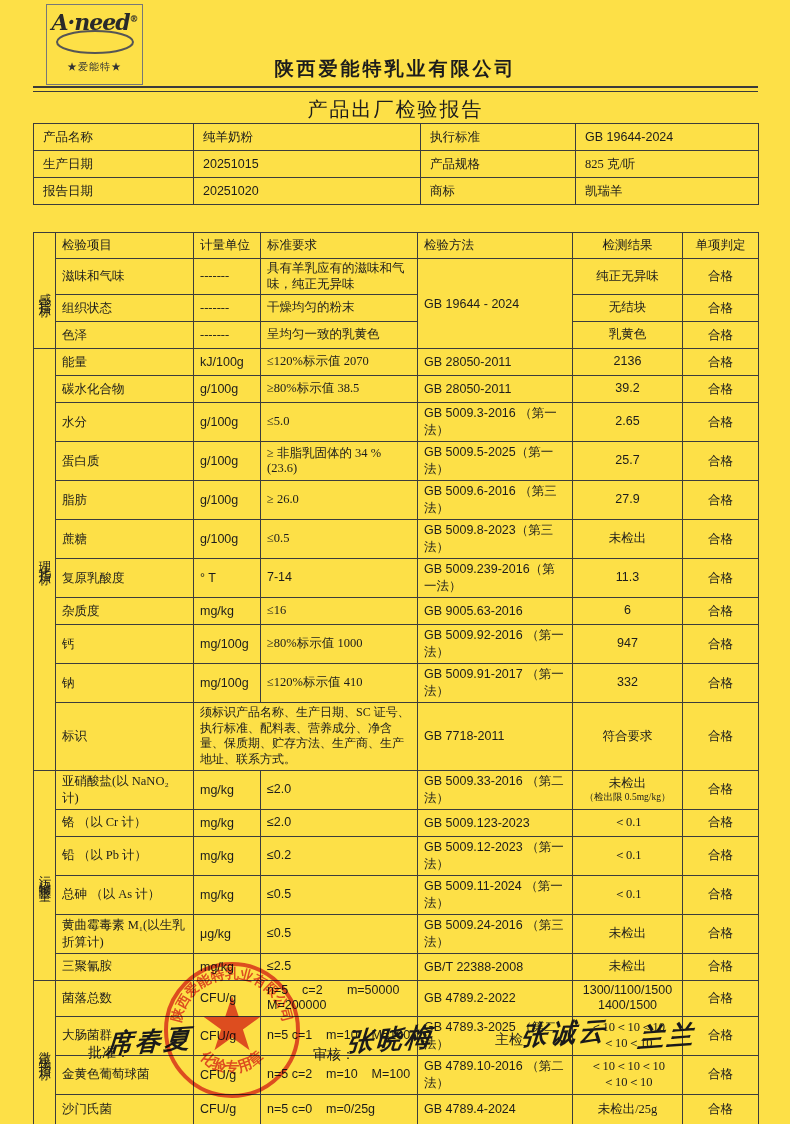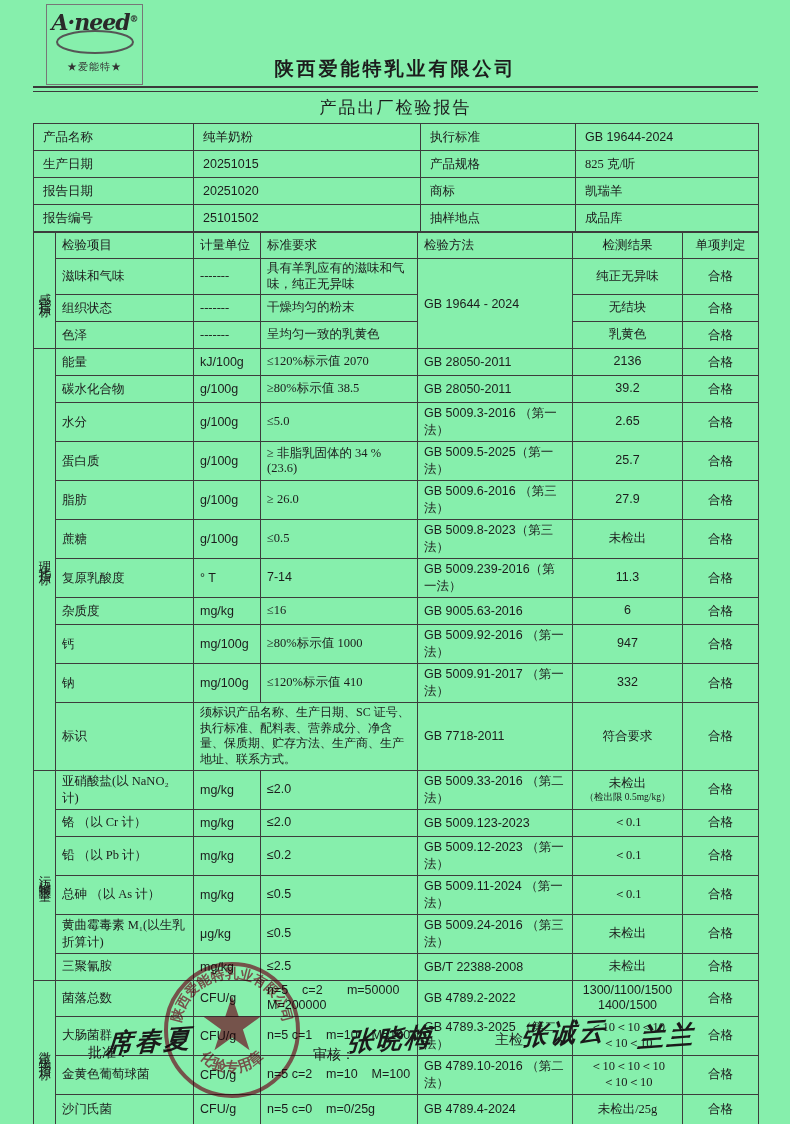--- a/index.html
+++ b/index.html
@@ -1,35 +1,35 @@
 <!DOCTYPE html>
 <html><head>
 <meta charset="utf-8">
 <style>
   * { margin:0; padding:0; box-sizing:border-box; }
   html,body { width:790px; height:1124px; }
   body { font-family:"Liberation Serif", serif; color:#1c1c1c; background:#ffffff; position:relative; }
-  .page { position:absolute; inset:0; background:#86efac; overflow:hidden; }
+  .page { position:absolute; inset:0; background:#fde047; overflow:hidden; }
 
   
   .logo-box { position:absolute; left:46px; top:4px; width:97px; height:81px;
               border:1px solid #777; display:flex; flex-direction:column; align-items:center;
               justify-content:flex-start; padding-top:6px; }
   .brand-name { font-family:"DejaVu Serif", serif; font-style:italic; font-weight:bold;
                 font-size:22px; letter-spacing:-1px; color:#2a2a2a; line-height:1; }
   .brand-name sup { font-size:9px; font-style:normal; }
   .brand-swoosh { margin-top:-4px; }
   .brand-tagline { font-size:10px; color:#333; letter-spacing:1px; margin-top:1px; }
 
   .company-name { position:absolute; left:33px; top:56px; width:725px; text-align:center;
                   font-size:19px; font-weight:bold; letter-spacing:3px; }
   .double-rule { position:absolute; left:33px; top:86px; width:725px; height:6px;
                  border-top:2.5px solid #3a3a3a; border-bottom:1px solid #3a3a3a; }
   .doc-title { position:absolute; left:33px; top:96px; width:725px; text-align:center;
-               font-size:17px; letter-spacing:2px; }
+               font-size:20px; letter-spacing:2px; }
 
   
   table { border-collapse:collapse; table-layout:fixed; }
   td { border:1px solid #3c3c3c; font-size:12.5px; padding:2px 6px; vertical-align:middle;
        overflow:hidden; }
   .sans { font-family:"Liberation Sans", sans-serif; }
   .info-table { position:absolute; left:33px; top:123px; width:725px; border:1.5px solid #333; }
   .info-table tr { height:27px; }
   .info-table td { padding-left:9px; }
 
@@ -91,26 +91,20 @@
       <td>生产日期</td>
       <td class="sans">20251015</td>
       <td>产品规格</td>
       <td>825 克/听</td>
     </tr>
     <tr>
       <td>报告日期</td>
       <td class="sans">20251020</td>
       <td>商标</td>
       <td>凯瑞羊</td>
-    </tr>
-    <tr>
-      <td>报告编号</td>
-      <td class="sans">25101502</td>
-      <td>抽样地点</td>
-      <td>成品库</td>
     </tr>
   </tbody>
     </table>
 
   <table class="main-table">
     <colgroup>
         <col style="width:22px">
         <col style="width:138px">
         <col style="width:67px">
         <col style="width:157px">

